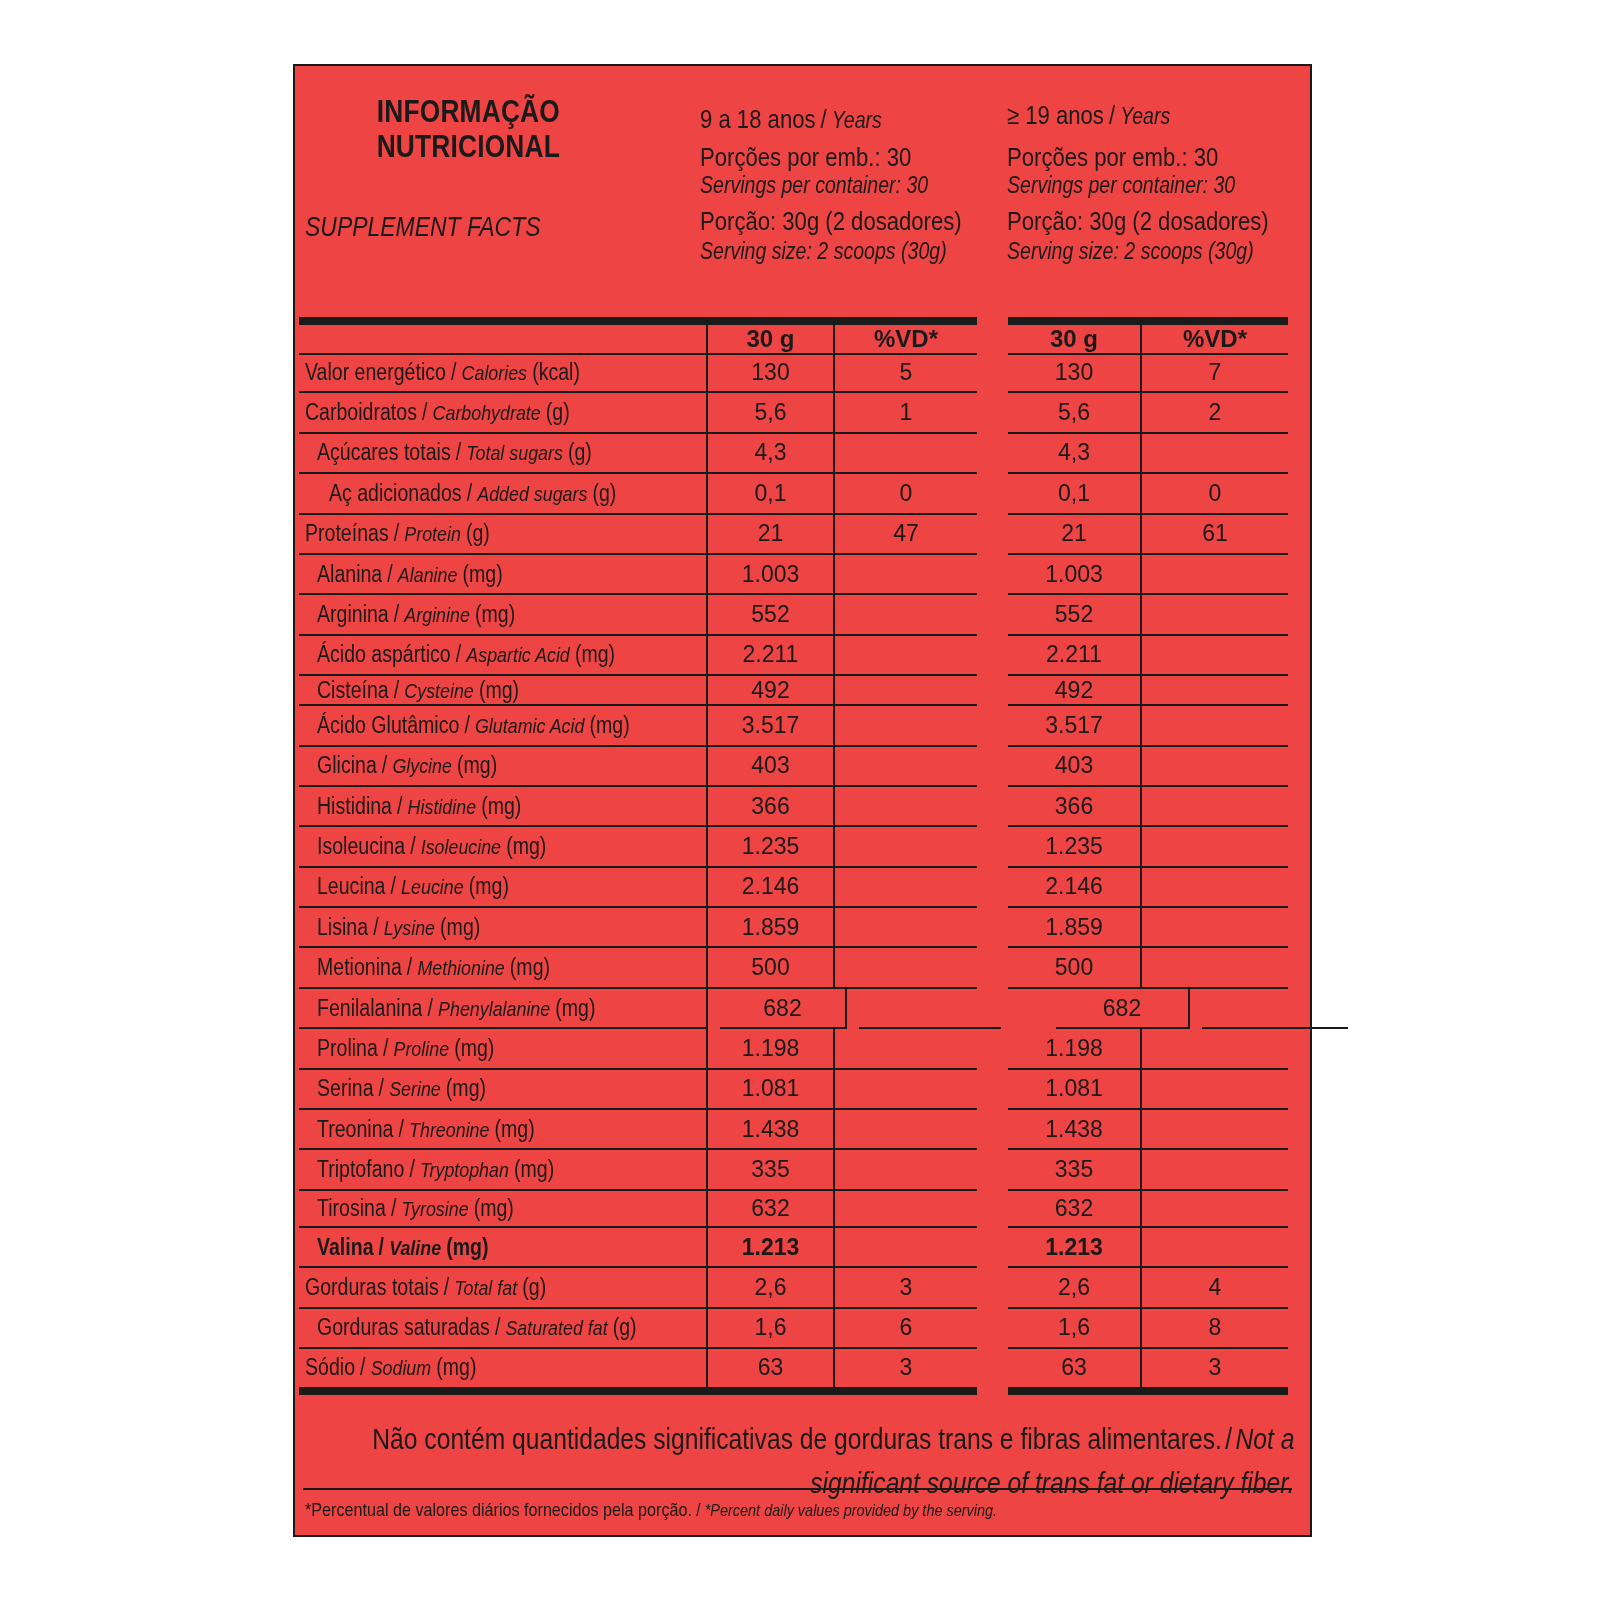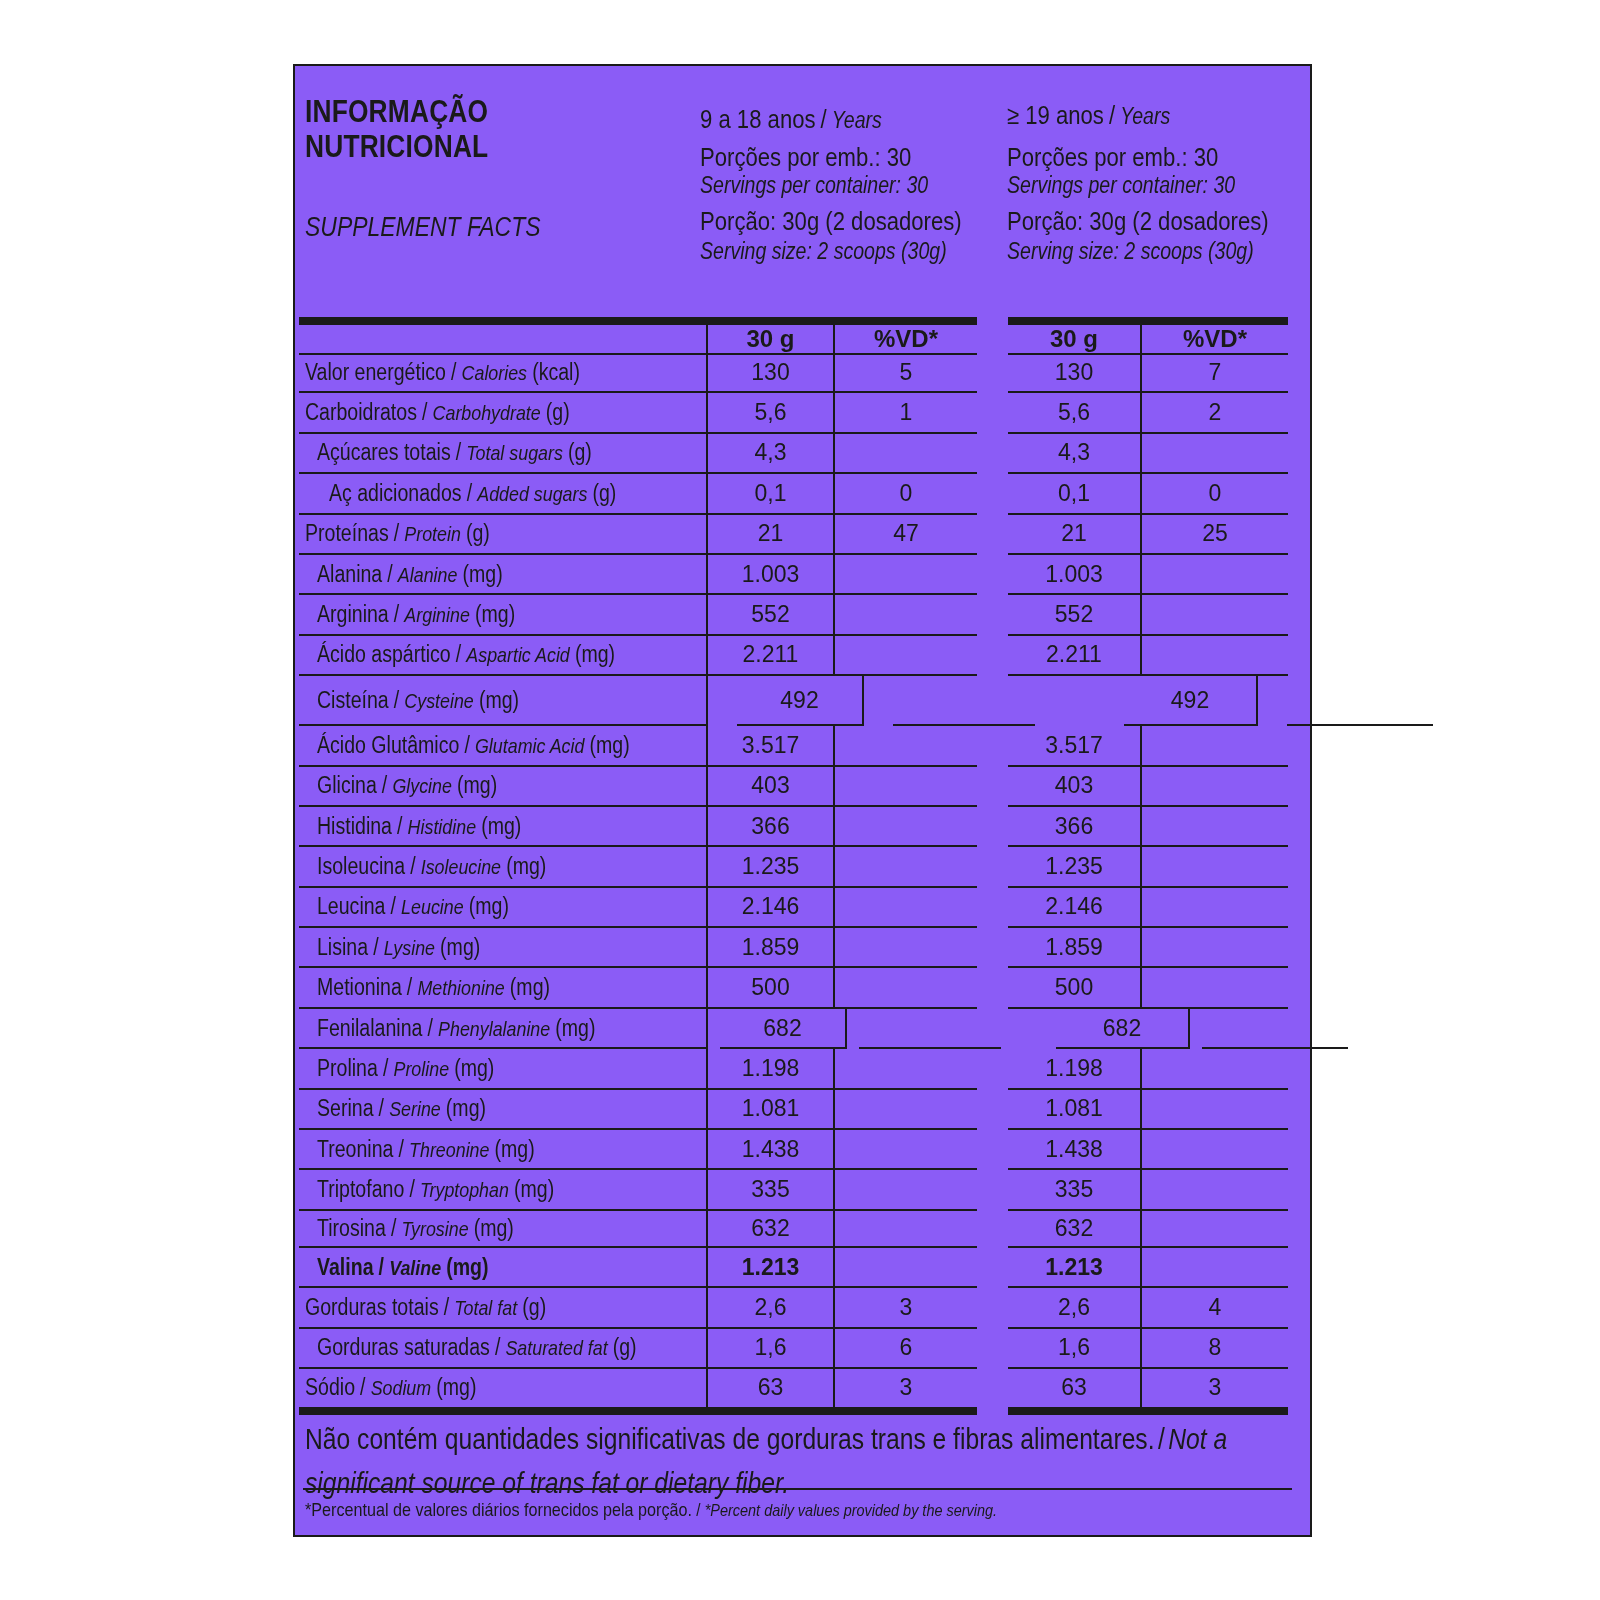--- a/index.html
+++ b/index.html
@@ -1,18 +1,18 @@
 <!DOCTYPE html>
 <html><head>
 <meta charset="utf-8">
 <style>
   html,body{margin:0;padding:0;background:#fff;}
   body{font-family:"Liberation Sans", sans-serif;color:#1a1a1a;}
   .canvas{position:relative;width:1600px;height:1600px;background:#ffffff;overflow:hidden;}
-  .box{position:absolute;left:293px;top:64px;width:1015px;height:1469px;border:2px solid #1a1a1a;box-sizing:content-box;background:#8b5cf6;}
+  .box{position:absolute;left:293px;top:64px;width:1015px;height:1469px;border:2px solid #1a1a1a;box-sizing:content-box;background:#ef4444;text-align:right;}
 
   
   .cnd{display:inline-block;transform:scaleX(.85);transform-origin:0 50%;white-space:nowrap;}
   .cnd2{display:block;transform:scaleX(.85);transform-origin:0 0;}
 
   
   .title{position:absolute;left:10px;top:28px;width:300px;font-size:31px;font-weight:bold;line-height:1.14;letter-spacing:.2px;}
   .subtitle{position:absolute;left:10px;top:146px;font-size:27px;font-style:italic;white-space:nowrap;}
   .hdr-col{position:absolute;top:30px;width:300px;height:200px;}
   .hline{position:absolute;left:0;white-space:nowrap;line-height:1;}
@@ -125,21 +125,21 @@
           <div class="tc">0</div>
         </div>
         <div class="trow" style="height: 40.4px;">
           <div class="tc name rb" style="padding-left: 6px;">
             <span class="cnd"><span class="npt">Proteínas</span><span class="nsl">/</span><span class="nen">Protein</span><span class="nun">(g)</span></span>
           </div>
           <div class="tc rb">21</div>
           <div class="tc">47</div>
           <div class="tc gap"></div>
           <div class="tc rb">21</div>
-          <div class="tc">25</div>
+          <div class="tc">61</div>
         </div>
         <div class="trow" style="height: 40.4px;">
           <div class="tc name rb" style="padding-left: 18px;">
             <span class="cnd"><span class="npt">Alanina</span><span class="nsl">/</span><span class="nen">Alanine</span><span class="nun">(mg)</span></span>
           </div>
           <div class="tc rb">1.003</div>
           <div class="tc"></div>
           <div class="tc gap"></div>
           <div class="tc rb">1.003</div>
           <div class="tc"></div>
@@ -157,21 +157,21 @@
         <div class="trow" style="height: 40.4px;">
           <div class="tc name rb" style="padding-left: 18px;">
             <span class="cnd"><span class="npt">Ácido aspártico</span><span class="nsl">/</span><span class="nen">Aspartic Acid</span><span class="nun">(mg)</span></span>
           </div>
           <div class="tc rb">2.211</div>
           <div class="tc"></div>
           <div class="tc gap"></div>
           <div class="tc rb">2.211</div>
           <div class="tc"></div>
         </div>
-        <div class="trow" style="height: 50px; gap: 29px;">
+        <div class="trow" style="height: 30px;">
           <div class="tc name rb" style="padding-left: 18px;">
             <span class="cnd"><span class="npt">Cisteína</span><span class="nsl">/</span><span class="nen">Cysteine</span><span class="nun">(mg)</span></span>
           </div>
           <div class="tc rb">492</div>
           <div class="tc"></div>
           <div class="tc gap"></div>
           <div class="tc rb">492</div>
           <div class="tc"></div>
         </div>
         <div class="trow" style="height: 40.4px;">

